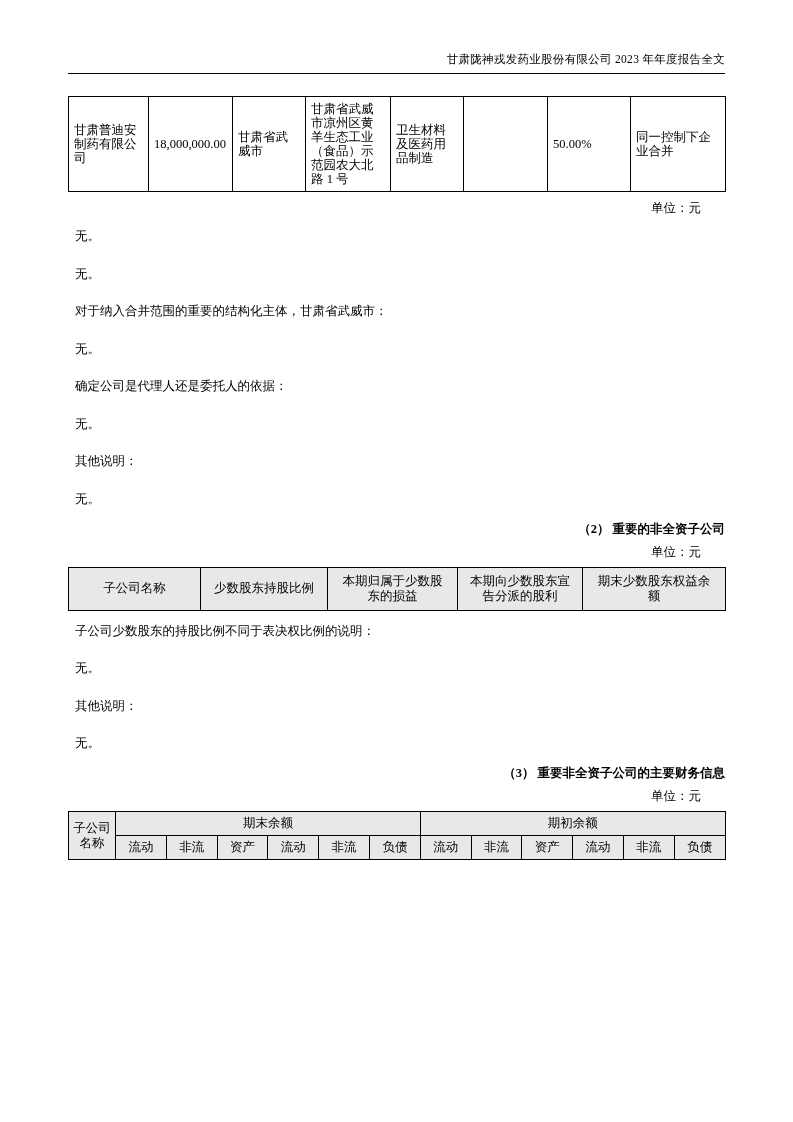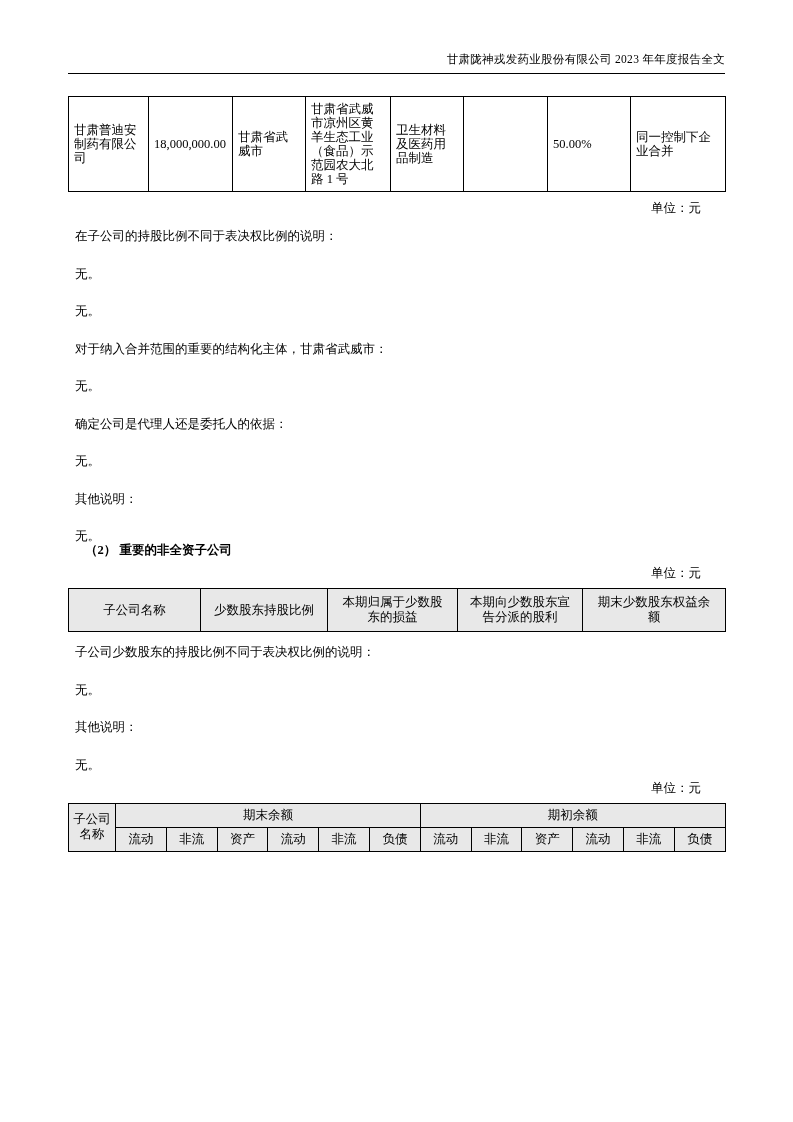--- a/index.html
+++ b/index.html
@@ -65,22 +65,23 @@
     padding-left: 7px;
     line-height: 13px;
     margin-bottom: 24.5px;
   }
   .paras p:last-child { margin-bottom: 0; }
 
   
   .heading {
     font-weight: bold;
     padding-left: 17px;
-    margin-top: 0;
+    margin-top: 16px;
     line-height: 14px;
+    text-align: right;
   }
 
   
   .t2 { margin-top: 7px; }
   .t2 th {
     background: #e8e8e8;
     text-align: center;
     padding: 6px 10px;
     line-height: 15px;
   }
@@ -141,21 +142,20 @@
           <td></td>
           <td class="ar">50.00%</td>
           <td>同一控制下企业合并</td>
         </tr>
       </tbody>
     </table>
 
     <div class="unit">单位：元</div>
 
     <div class="paras">
-      <p>在子公司的持股比例不同于表决权比例的说明：</p>
       <p>无。</p>
       <p>无。</p>
       <p>对于纳入合并范围的重要的结构化主体，甘肃省武威市：</p>
       <p>无。</p>
       <p>确定公司是代理人还是委托人的依据：</p>
       <p>无。</p>
       <p>其他说明：</p>
       <p>无。</p>
     </div>
 
@@ -184,20 +184,21 @@
       </tbody>
     </table>
 
     <div class="paras">
       <p>子公司少数股东的持股比例不同于表决权比例的说明：</p>
       <p>无。</p>
       <p>其他说明：</p>
       <p>无。</p>
     </div>
 
+    <div class="heading">（3） 重要非全资子公司的主要财务信息</div>
 
     <div class="unit">单位：元</div>
 
     <table class="t3">
       <colgroup>
         <col style="width:47px">
         <col style="width:50.8px">
           <col style="width:50.8px">
           <col style="width:50.8px">
           <col style="width:50.8px">

